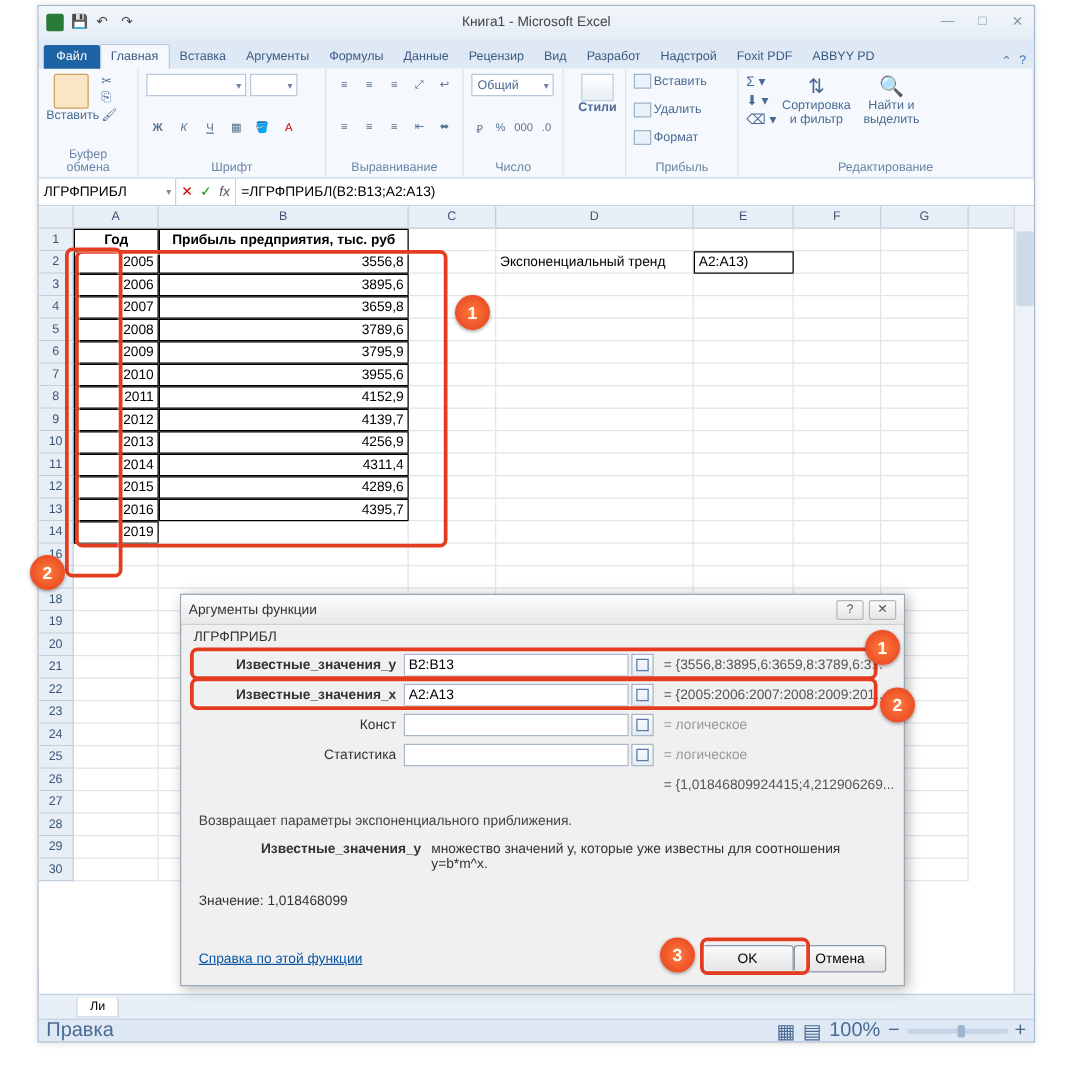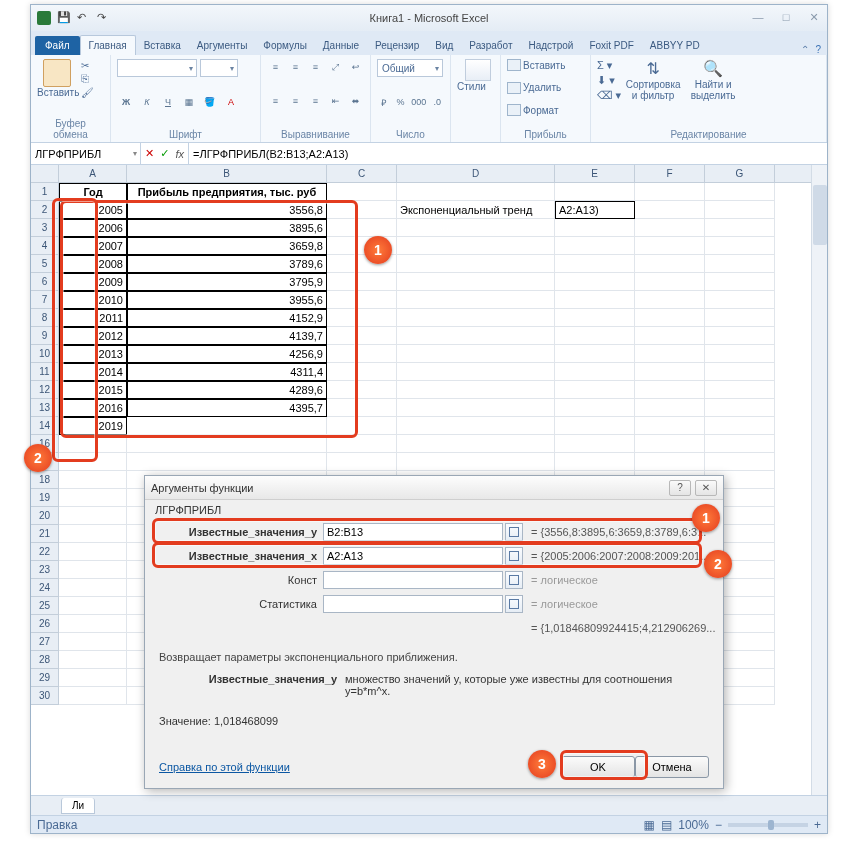--- a/index.html
+++ b/index.html
@@ -19,21 +19,21 @@
 .ribbon { height: 88px; background: #f5f9fd; border-bottom: 1px solid #c3d2e3; display: flex; font-size: 10px; color: #4a6a94; }
 .rgroup { border-right: 1px solid #dbe5f0; padding: 4px 6px 2px; display: flex; flex-direction: column; justify-content: space-between; }
 .rgroup .rlabel { text-align: center; color: #6a85a6; font-size: 10px; padding-top: 2px; }
 .rrow { display: flex; gap: 4px; align-items: center; }
 .bigbtn { width: 40px; text-align: center; }
 .bigbtn .ico { width: 28px; height: 28px; margin: 0 auto; border: 1px solid #d0a060; background: #f8e6c4; border-radius: 2px; }
 .combo { height: 18px; border: 1px solid #b9c8da; background: #fff; font-size: 10px; padding: 0 16px 0 4px; display: flex; align-items: center; position: relative; }
 .combo::after { content: "▾"; position: absolute; right: 3px; font-size: 8px; color: #6b84a3; }
 .rline { display: flex; gap: 3px; margin-bottom: 2px; align-items: center; }
 .alignbtn, .numbtn { width: 18px; height: 16px; border: 1px solid transparent; display: flex; align-items: center; justify-content: center; font-size: 9px; color: #5a7490; }
-.stylebox { width: 42px; text-align: left; }
+.stylebox { width: 42px; text-align: center; font-weight: bold; }
 .stylebox .ico { width: 26px; height: 22px; margin: 0 auto; background: linear-gradient(#fff,#e8eef6); border: 1px solid #c0cddd; }
 .cellsline { display: flex; gap: 2px; align-items: center; font-size: 10px; }
 .cellsline .ci { width: 14px; height: 12px; border: 1px solid #9fb5cc; background: #eaf1f8; }
 .editgroup .er { display: flex; gap: 4px; }
 .sortfind { width: 56px; text-align: center; }
 .sortfind .ico { width: 22px; height: 20px; margin: 0 auto; }
 .formulabar { height: 22px; display: flex; border-bottom: 1px solid #c3d2e3; font-size: 11px; }
 .namebox { width: 110px; border-right: 1px solid #c3d2e3; padding: 2px 4px; display: flex; align-items: center; position: relative; background: #fff; }
 .namebox::after { content: "▾"; position: absolute; right: 3px; font-size: 8px; color: #888; }
 .fxbtns { display: flex; align-items: center; padding: 0 4px; gap: 6px; border-right: 1px solid #c3d2e3; }
@@ -78,21 +78,21 @@
 .dialog .paramdesc .pn { font-weight: bold; width: 160px; text-align: right; padding-right: 8px; }
 .dialog .paramdesc .pd { flex: 1; }
 .dialog .dvalue { padding: 8px 14px; }
 .dialog .dfooter { position: absolute; bottom: 10px; left: 14px; right: 14px; display: flex; align-items: center; }
 .dialog .dlink { color: #0b57a3; text-decoration: underline; cursor: pointer; }
 .dialog .dbuttons { margin-left: auto; display: flex; gap: 0; }
 .dialog .dbtn { width: 74px; height: 22px; border: 1px solid #8a97a6; background: linear-gradient(#fbfbfb,#e4e4e4); border-radius: 3px; font-size: 11px; }
 .sheettabs { position: absolute; bottom: 18px; left: 0; right: 0; height: 20px; background: #e8eef5; border-top: 1px solid #c3d2e3; display: flex; align-items: center; font-size: 10px; padding-left: 30px; gap: 2px; }
 .sheettabs .stab { background: #fff; border: 1px solid #b9c8da; border-bottom: none; padding: 2px 10px; border-radius: 0 0 3px 3px; transform: scaleY(-1); }
 .sheettabs .stab span { display: inline-block; transform: scaleY(-1); }
-.statusbar { position: absolute; bottom: 0; left: 0; right: 0; height: 18px; background: #dfe9f5; border-top: 1px solid #c3d2e3; display: flex; align-items: center; font-size: 12px; color: #4a6a94; padding: 0 6px; }
+.statusbar { position: absolute; bottom: 0; left: 0; right: 0; height: 18px; background: #dfe9f5; border-top: 1px solid #c3d2e3; display: flex; align-items: center; font-size: 16px; color: #4a6a94; padding: 0 6px; }
 .statusbar .zoom { margin-left: auto; display: flex; align-items: center; gap: 6px; }
 .statusbar .slider { width: 80px; height: 4px; background: #c5d3e4; position: relative; }
 .statusbar .slider::after { content: ""; position: absolute; left: 50%; top: -3px; width: 6px; height: 10px; background: #9db5d0; border-radius: 2px; }
 .scrollbar-v { position: absolute; right: 0; top: 160px; bottom: 38px; width: 16px; background: #eef2f7; border-left: 1px solid #d3dce6; }
 .scrollbar-v .thumb { position: absolute; top: 20px; width: 14px; left: 1px; height: 60px; background: #cfdae7; border-radius: 2px; }
 .scrollbar-h { position: absolute; left: 350px; right: 16px; bottom: 18px; height: 16px; background: #eef2f7; border-top: 1px solid #d3dce6; }
 </style>
 </head>
 <body>
 

